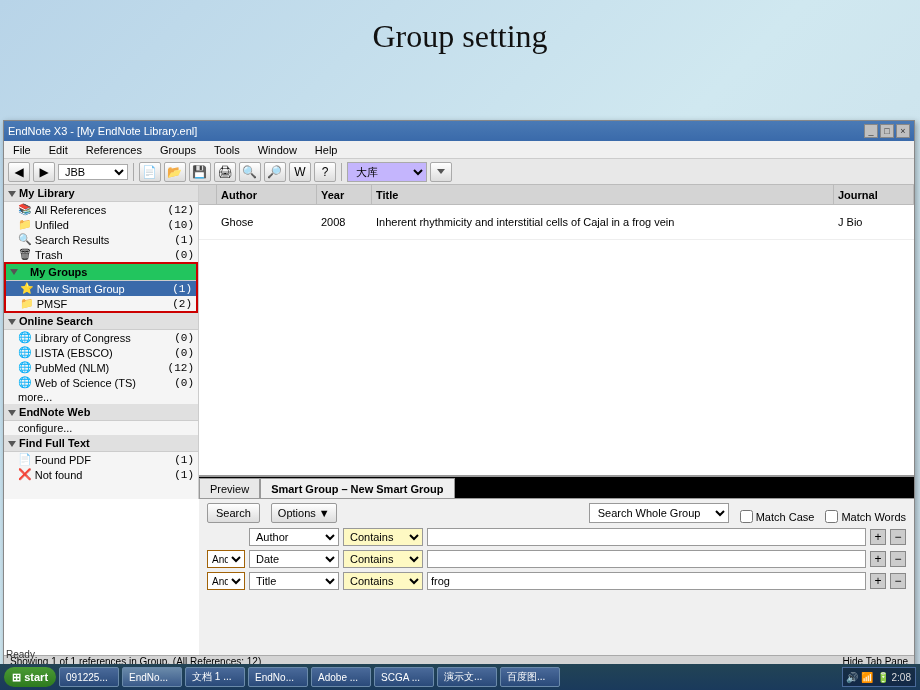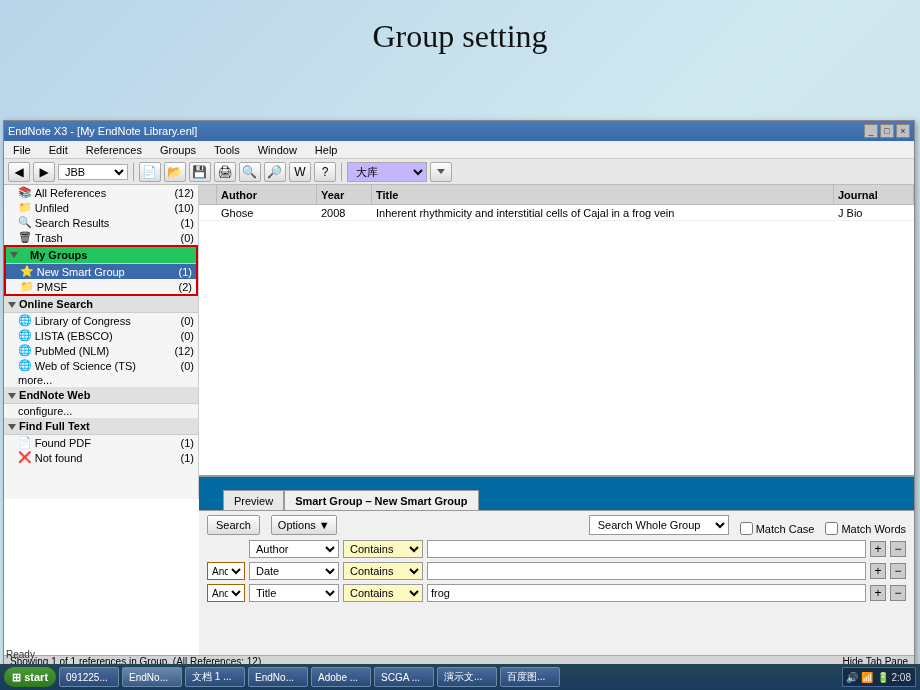--- a/index.html
+++ b/index.html
@@ -127,21 +127,21 @@
       display: flex;
       align-items: center;
       padding: 1px 4px 1px 14px;
       cursor: pointer;
       color: #000;
       font-size: 11px;
       justify-content: space-between;
     }
     .sidebar-item.active { background: #3a6aaa; color: #fff; }
     .sidebar-item .item-left { display: flex; align-items: center; gap: 3px; }
-    .sidebar-item .item-count { color: inherit; }
+    .sidebar-item .item-count { color: inherit; font-family: Liberation Mono, monospace; }
 
     .my-groups-box {
       border: 2px solid #cc0000;
       margin: 0;
     }
     .my-groups-header {
       background: #22c55e;
       padding: 2px 4px;
       font-weight: bold;
       font-size: 11px;
@@ -183,21 +183,21 @@
 
     #ref-table-body {
       flex: 1;
       overflow-y: auto;
       background: #fff;
       font-size: 11px;
     }
     .ref-row {
       display: flex;
       align-items: center;
-      height: 16px;
+      height: 35px;
       border-bottom: 1px solid #eee;
     }
     .ref-cell { padding: 0 4px; overflow: hidden; white-space: nowrap; }
 
     
     #scrollbar-area {
       height: 12px;
       background: #e0e0e0;
       border-top: 1px solid #bbb;
       display: flex;
@@ -217,25 +217,24 @@
       position: absolute;
       bottom: 24px;
       left: 195px;
       right: 0;
       height: 180px;
       background: #f0f0f0;
       border-top: 2px solid #999;
     }
     #smart-group-tabs {
       display: flex;
-      height: 34px;
-      background: #0369a1;
+      height: 22px;
+      background: #000000;
       border-bottom: 1px solid #999;
       align-items: flex-end;
-      padding-left: 24px;
     }
     .sg-tab {
       padding: 2px 10px;
       font-size: 11px;
       border: 1px solid #999;
       border-bottom: none;
       background: #e8e8e8;
       cursor: pointer;
       height: 20px;
       display: flex;
@@ -436,20 +435,24 @@
     </select>
     <div class="toolbar-btn">
         <span class="triangle-down"></span>
       </div>
   </div>
 
   <div id="content-area">
 
     <div id="sidebar">
 
+      <div class="sidebar-section-header">
+        <span class="tri-down"></span>
+        <span>My Library</span>
+      </div>
       <div class="sidebar-item">
         <div class="item-left">
           <span class="icon-all-refs">📚</span>
           <span>All References</span>
         </div>
         <span class="item-count">(12)</span>
       </div>
       <div class="sidebar-item">
         <div class="item-left">
           <span class="icon-folder">📁</span>

